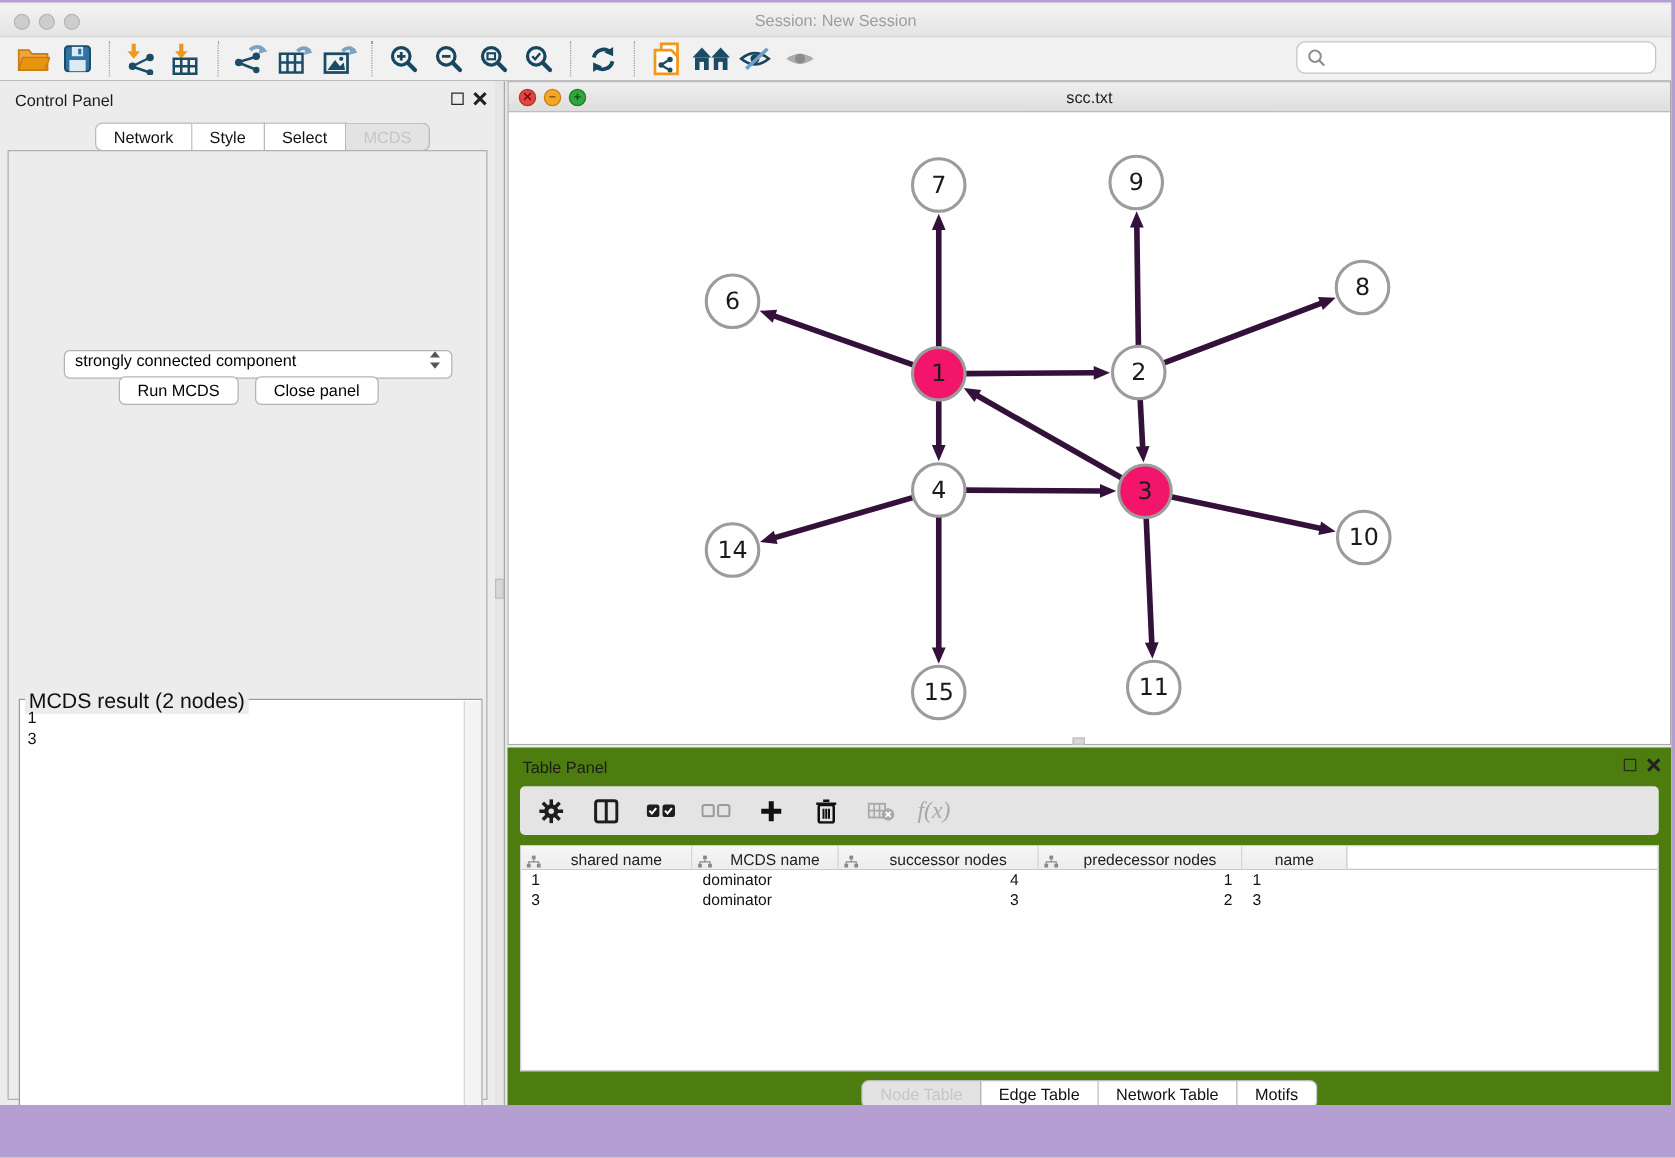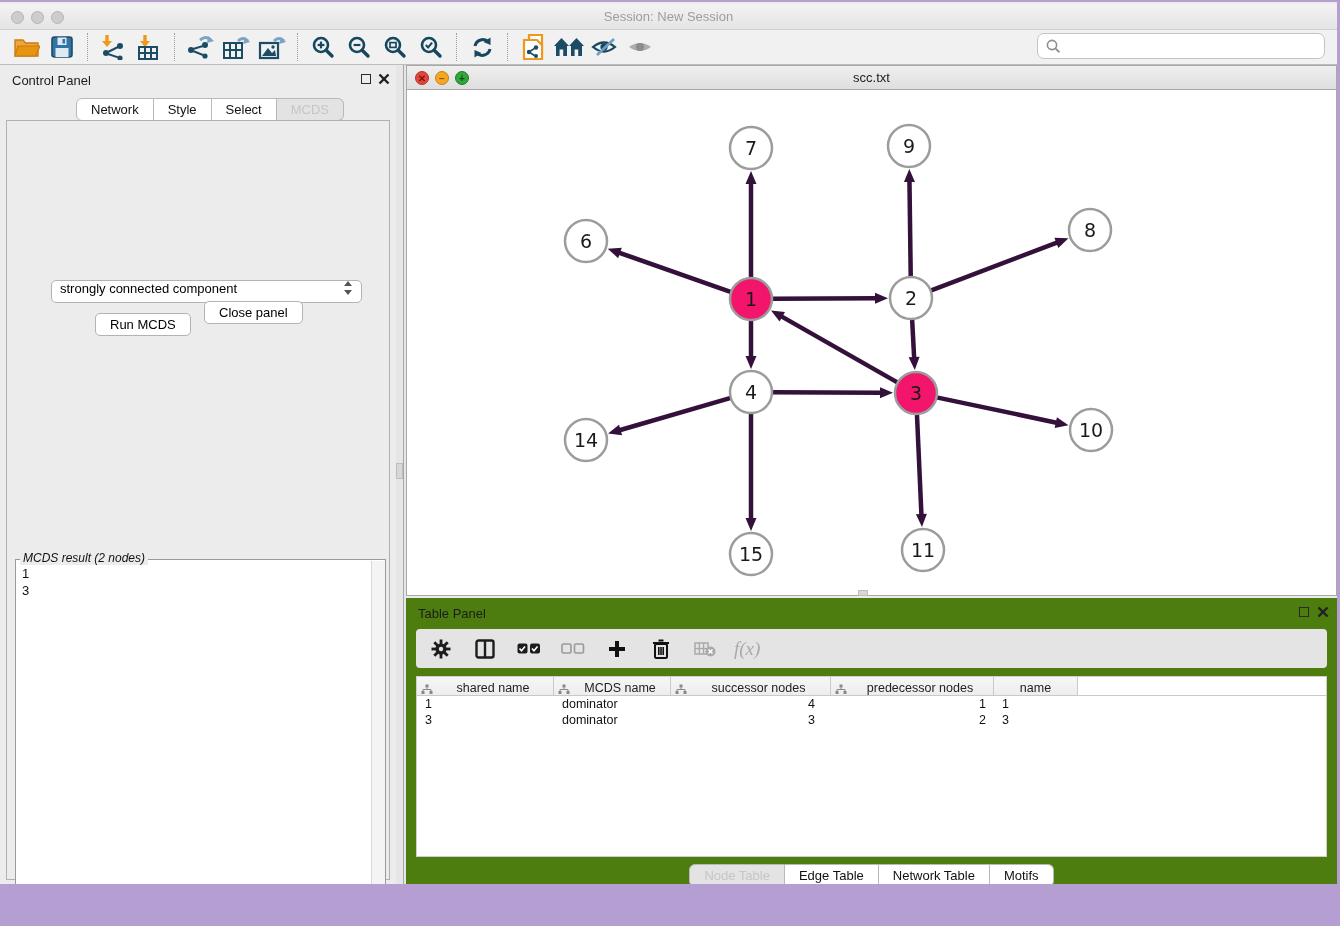--- a/index.html
+++ b/index.html
@@ -45,21 +45,21 @@
   .dropdown{position:absolute;left:44px;top:159px;width:311px;height:23px;background:#fff;
      border:1px solid #b3b3b3;border-radius:5px;display:flex;
      padding:0 8px;font-size:13px;}
   .dropdown .dd-label{flex:1;}
   .btn{position:absolute;height:23px;background:#fff;border:1px solid #b3b3b3;
      border-radius:5px;font-size:13px;font-family:"Liberation Sans",sans-serif;
      display:flex;align-items:center;justify-content:center;padding:0 14px;}
   .fieldset{position:absolute;left:14px;top:494px;width:371px;height:377px;
      border:1px solid #9a9a9a;background:#fff;}
   .fieldset .legend{position:absolute;left:4px;top:-9px;background:#ececec;
-     padding:0 3px;font-size:12px;color:#111;font-style:italic;}
+     padding:0 3px;font-size:17px;color:#111;}
   .result-text{position:absolute;left:6px;top:5px;font-size:13px;line-height:17px;color:#111;}
   .vscroll{position:absolute;right:0;top:1px;bottom:1px;width:14px;background:#f4f4f4;
      border-left:1px solid #d8d8d8;}
   
   .vsplit{position:absolute;left:396px;top:63px;width:10px;height:824px;background:#e6e6e6;}
   .vsplit .line{position:absolute;right:2px;top:0;bottom:0;width:1px;background:#a8a8a8;}
   .grip{position:absolute;background:#d7d7d7;border:1px solid #bdbdbd;}
   
   .netwin{position:absolute;left:406px;top:63px;width:931px;height:531px;
      background:#fff;border:1px solid #a8a8a8;}
@@ -275,21 +275,21 @@
       <div class="tab disabled-sel">MCDS</div>
     </div>
     <div class="cp-body">
       <div class="dropdown">
         <span class="dd-label">strongly connected component</span>
         <svg width="10" height="14" viewBox="0 0 10 14">
           <polygon points="5,0 9,5 1,5" fill="#555"></polygon>
           <polygon points="5,14 9,9 1,9" fill="#555"></polygon>
         </svg>
       </div>
-      <button class="btn" style="left:88px;top:192px">Run MCDS</button>
+      <button class="btn" style="left:88px;top:180px">Run MCDS</button>
       <button class="btn" style="left:197px;top:180px">Close panel</button>
       <div class="fieldset" style="left:8px;top:438px">
         <span class="legend">MCDS result (2 nodes)</span>
         <div class="result-text">
           <div>1</div>
           <div>3</div>
         </div>
         <div class="vscroll"></div>
       </div>
     </div>

